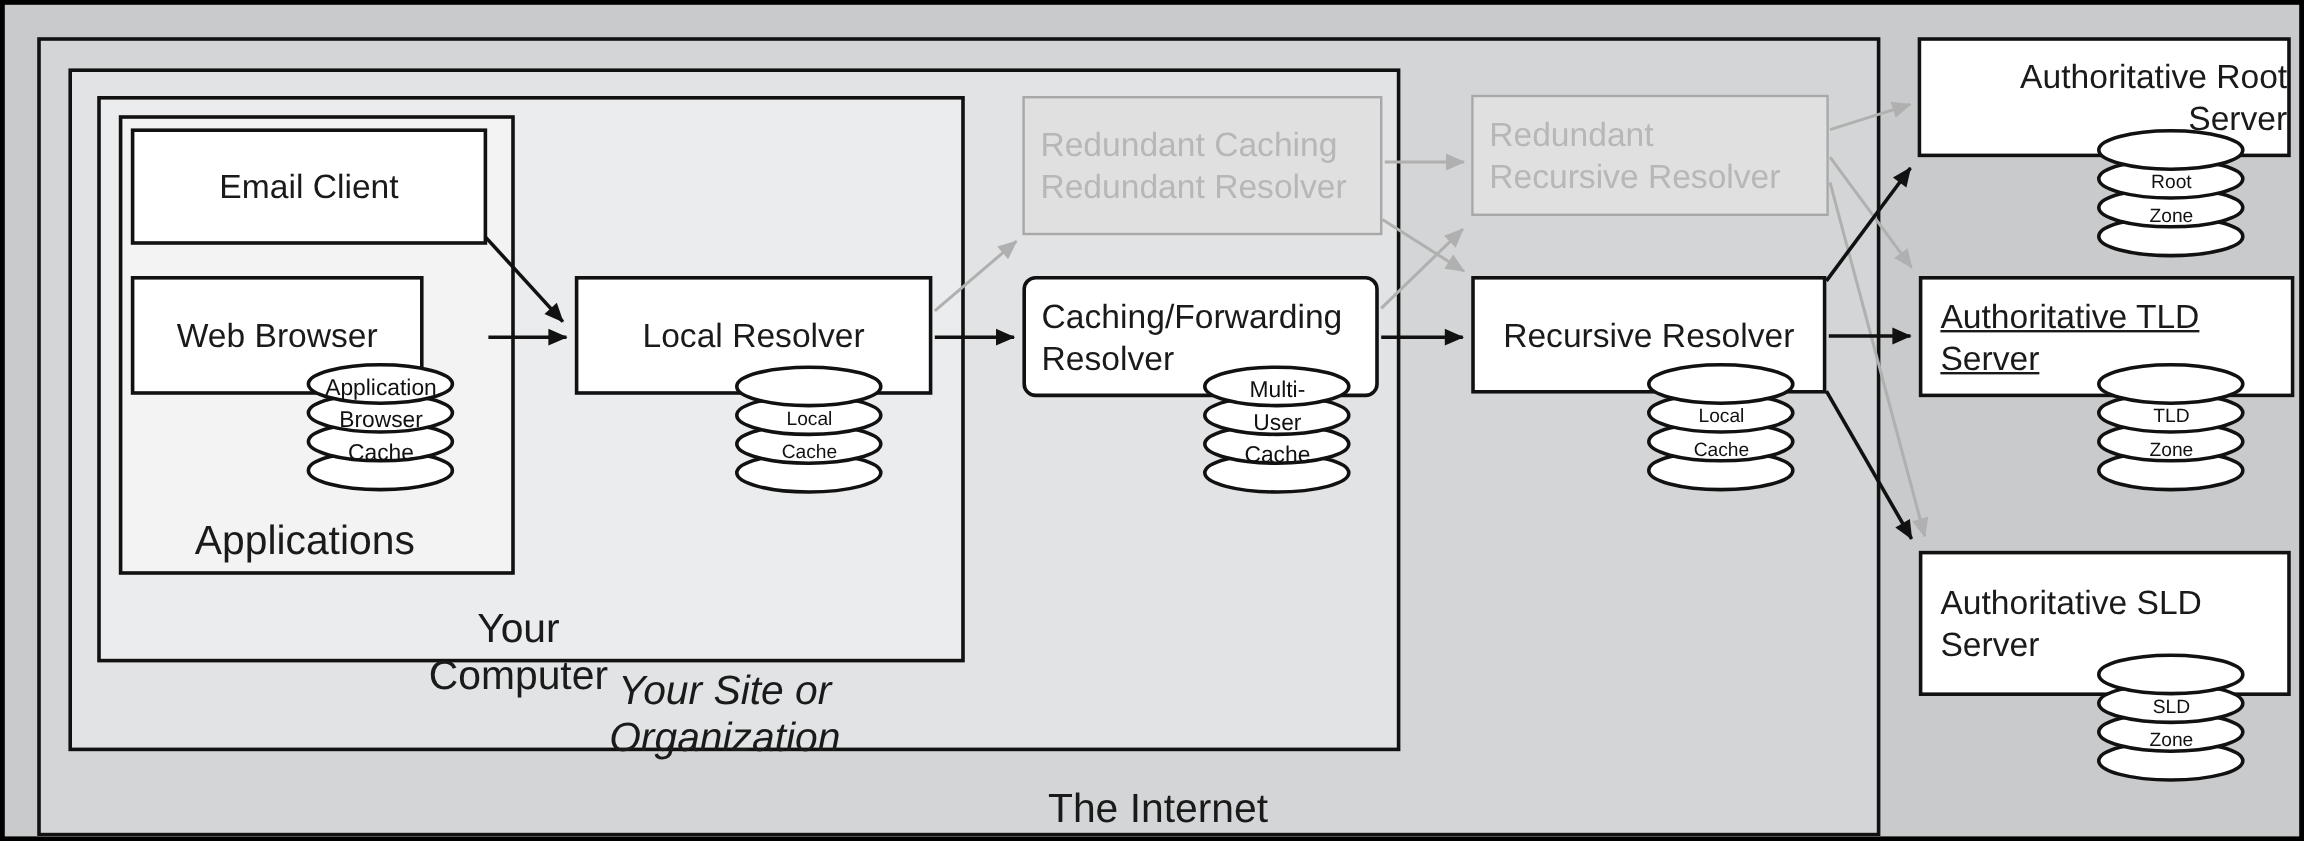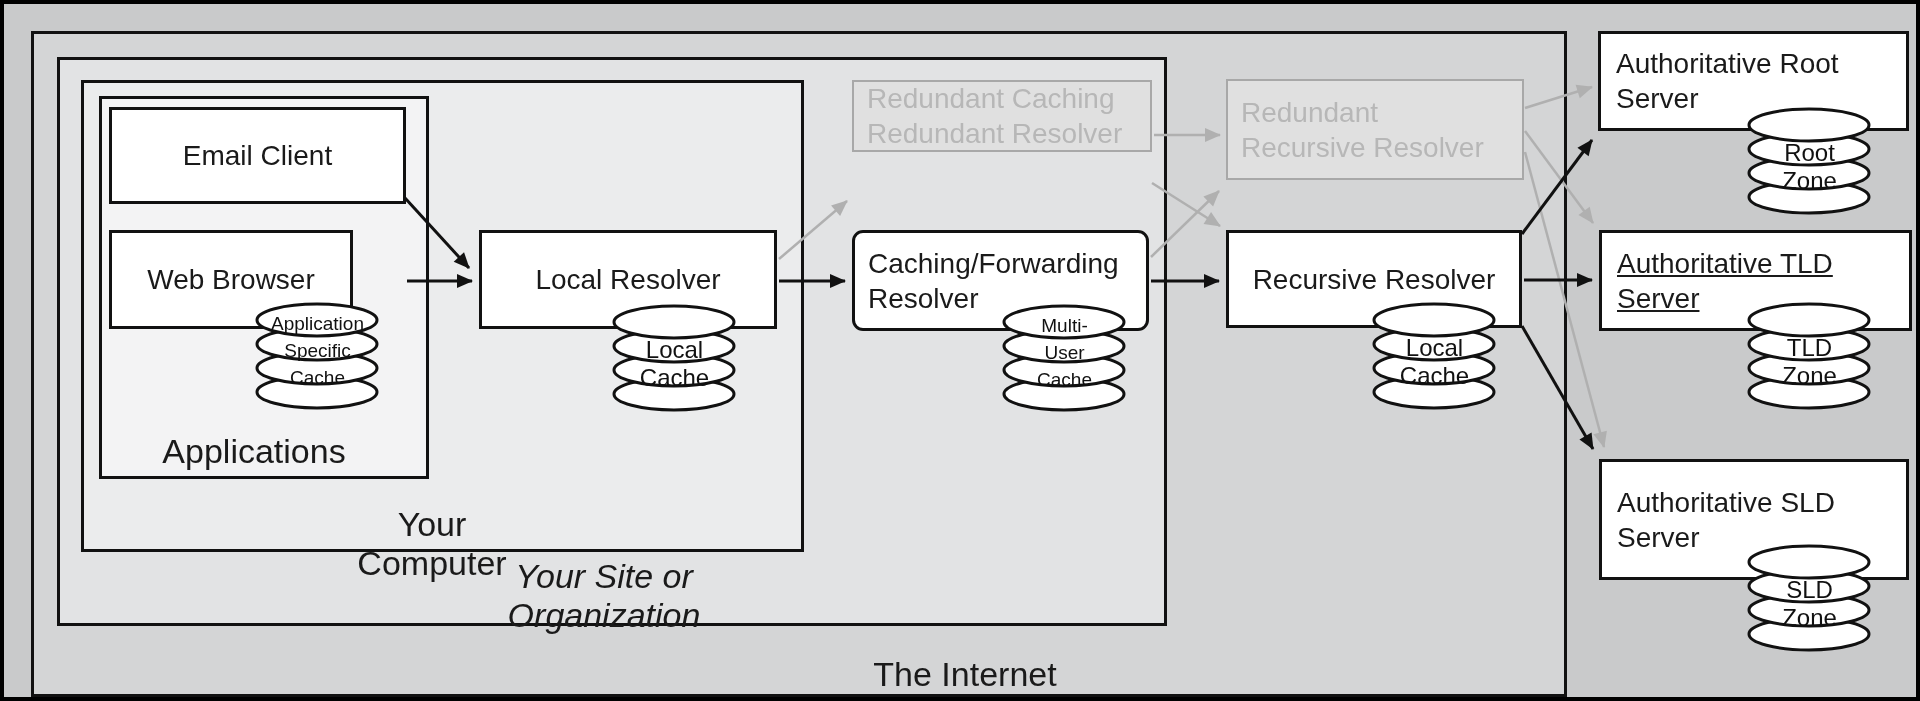--- a/index.html
+++ b/index.html
@@ -14,36 +14,36 @@
 
   .node{position:absolute;box-sizing:border-box;border:3px solid #111;background:#fff;
         display:flex;flex-direction:column;justify-content:center;font-size:28px;line-height:35px;}
   .node.center{align-items:center;text-align:right;}
   .node.leftpad{align-items:flex-start;padding-left:13px;}
   .b-email{left:105px;top:103px;width:297px;height:97px;}
   .b-browser{left:105px;top:226px;width:244px;height:99px;}
   .b-localres{left:475px;top:226px;width:298px;height:99px;}
   .b-caching{left:848px;top:226px;width:297px;height:101px;border-radius:11px;}
   .b-recursive{left:1222px;top:226px;width:296px;height:98px;}
-  .b-root{left:1594px;top:27px;width:311px;height:100px;padding-left:15px;}
+  .b-root{left:1594px;top:27px;width:311px;height:100px;padding-left:15px;align-items:flex-end;}
   .b-tld{left:1595px;top:226px;width:313px;height:101px;padding-left:15px;text-decoration:underline;}
   .b-sld{left:1595px;top:455px;width:310px;height:121px;padding-left:15px;}
   .node.inactive{background:#e0e0e0;border:2px solid #a8a8a8;color:#b7b7b7;}
-  .b-redcaching{left:848px;top:76px;width:300px;height:72px;}
+  .b-redcaching{left:848px;top:76px;width:300px;height:116px;}
   .b-redrecursive{left:1222px;top:75px;width:298px;height:101px;}
 
   .rlabel{position:absolute;font-size:34px;text-align:center;}
   .l-apps{left:155px;top:428px;width:190px;}
   .l-computer{left:328px;top:501px;width:200px;}
   .l-site{left:440px;top:553px;width:320px;font-style:italic;}
   .l-internet{left:855px;top:651px;width:212px;}
 
   svg.overlay{position:absolute;left:0;top:0;width:1920px;height:701px;pointer-events:none;}
 
-  .cyl-text{position:absolute;width:127px;text-align:center;font-size:24px;line-height:28px;
+  .cyl-text{position:absolute;width:127px;text-align:center;font-size:16px;line-height:28px;
             color:#111;}
   .cyl-text.three{font-size:19px;line-height:27px;}
   .ct-app{left:250px;top:306px;}
   .ct-lrcache{left:607px;top:332px;}
   .ct-multi{left:997px;top:308px;}
   .ct-rrcache{left:1367px;top:330px;}
   .ct-root{left:1742px;top:135px;}
   .ct-tld{left:1742px;top:330px;}
   .ct-sld{left:1742px;top:572px;}
 </style>
@@ -132,21 +132,21 @@
     <use href="#cyl" x="607" y="302"></use>
     <use href="#cyl" x="997" y="302"></use>
     <use href="#cyl" x="1367" y="300"></use>
     <use href="#cyl" x="1742" y="105"></use>
     <use href="#cyl" x="1742" y="300"></use>
     <use href="#cyl" x="1742" y="542"></use>
   </svg>
 
   <div class="cyl-text three ct-app">
     <div>Application</div>
-    <div>Specific</div>
+    <div>Browser</div>
     <div>Cache</div>
   </div>
   <div class="cyl-text ct-lrcache">
     <div>Local</div>
     <div>Cache</div>
   </div>
   <div class="cyl-text three ct-multi">
     <div>Multi-</div>
     <div>User</div>
     <div>Cache</div>

